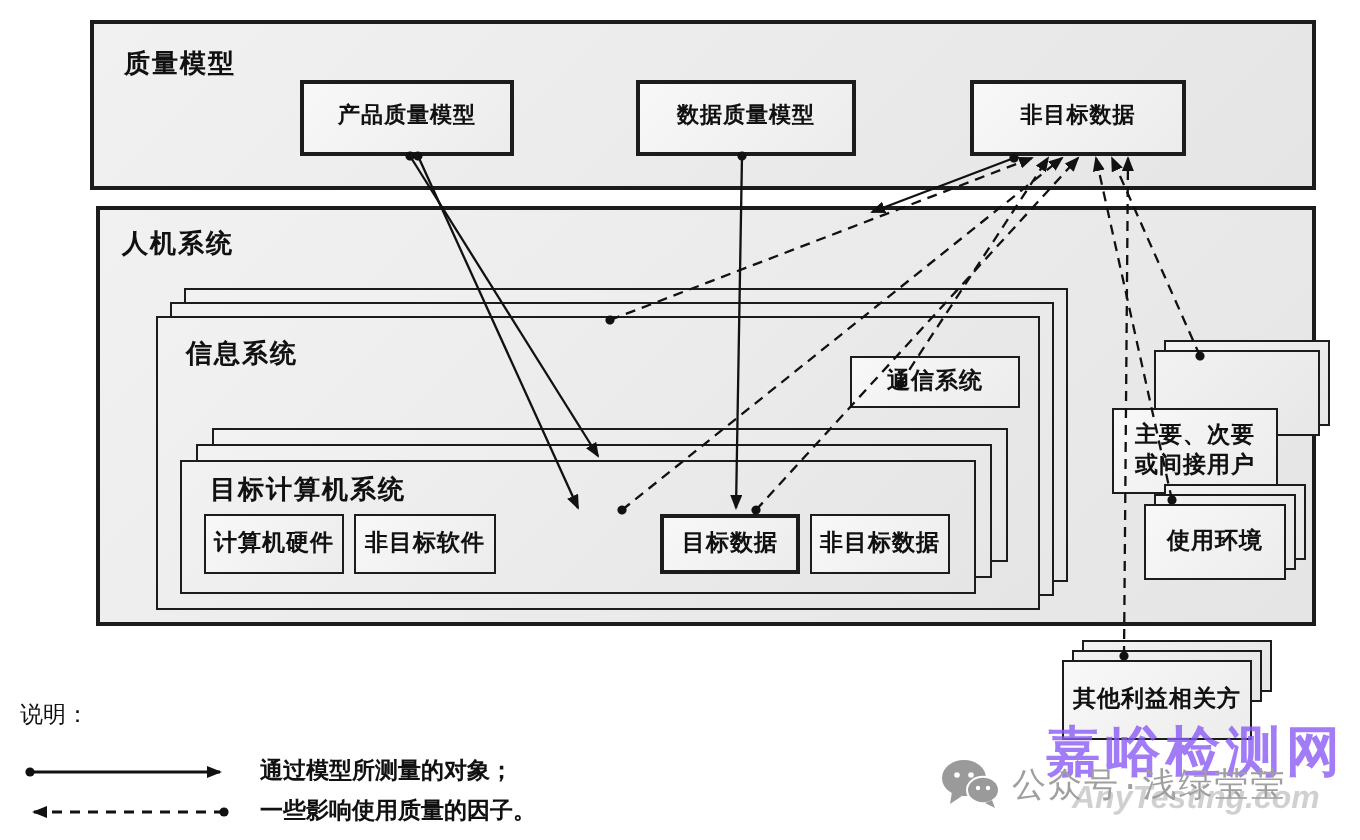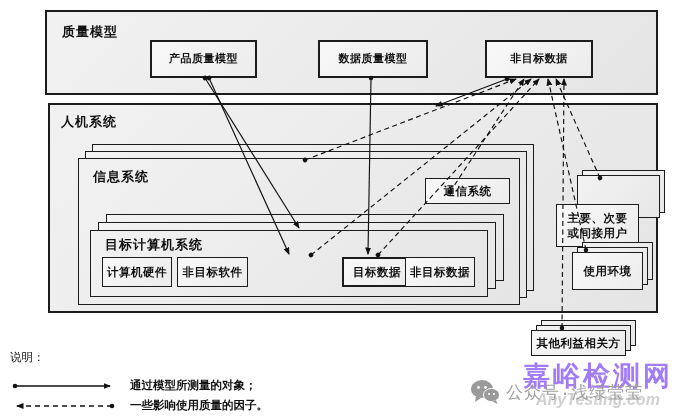--- a/index.html
+++ b/index.html
@@ -83,21 +83,21 @@
   <div class="stack-layer" style="left:98px;top:222px;width:398px;height:67px;"></div>
   <div class="panel" style="left:90px;top:230px;width:398px;height:67px;border-width:1.7px;">
     <div class="panel-label" style="left:14px;top:5px;">目标计算机系统</div>
   </div>
   <div class="leaf" style="left:102px;top:257px;width:70px;height:30px;">
     <span>计算机硬件</span>
   </div>
   <div class="leaf" style="left:177px;top:257px;width:71px;height:30px;">
     <span>非目标软件</span>
   </div>
-  <div class="leaf em" style="left:330px;top:257px;width:70px;height:30px;margin-left:12px;">
+  <div class="leaf em" style="left:330px;top:257px;width:70px;height:30px;">
     <span>目标数据</span>
   </div>
   <div class="leaf" style="left:405px;top:257px;width:70px;height:30px;">
     <span>非目标数据</span>
   </div>
 
   <div class="stack-layer" style="left:582px;top:170px;width:83px;height:43px;"></div>
   <div class="stack-layer" style="left:577px;top:175px;width:83px;height:43px;"></div>
   <div class="leaf" style="left:556px;top:180px;width:83px;height:43px;flex-direction:column;margin-top:24px;">
     <span>主要、次要</span>
@@ -105,21 +105,21 @@
   </div>
 
   <div class="stack-layer" style="left:582px;top:242px;width:71px;height:38px;"></div>
   <div class="stack-layer" style="left:577px;top:247px;width:71px;height:38px;"></div>
   <div class="leaf" style="left:572px;top:252px;width:71px;height:38px;align-items:center;">
     <span>使用环境</span>
   </div>
 
   <div class="stack-layer" style="left:541px;top:320px;width:95px;height:26px;"></div>
   <div class="stack-layer" style="left:536px;top:325px;width:95px;height:26px;"></div>
-  <div class="leaf" style="left:531px;top:330px;width:95px;height:26px;">
+  <div class="leaf" style="left:531px;top:330px;width:95px;height:40px;">
     <span>其他利益相关方</span>
   </div>
 
   <svg class="edges" viewBox="0 0 680 420">
     <defs>
       <marker id="ah" markerWidth="8" markerHeight="7" refX="6.5" refY="3" orient="auto" markerUnits="userSpaceOnUse">
         <path d="M0,0 L7.5,3 L0,6 Z" fill="#111"></path>
       </marker>
       <marker id="dt" markerWidth="6" markerHeight="6" refX="2.6" refY="2.6" orient="auto" markerUnits="userSpaceOnUse">
         <circle cx="2.6" cy="2.6" r="2.3" fill="#111"></circle>

